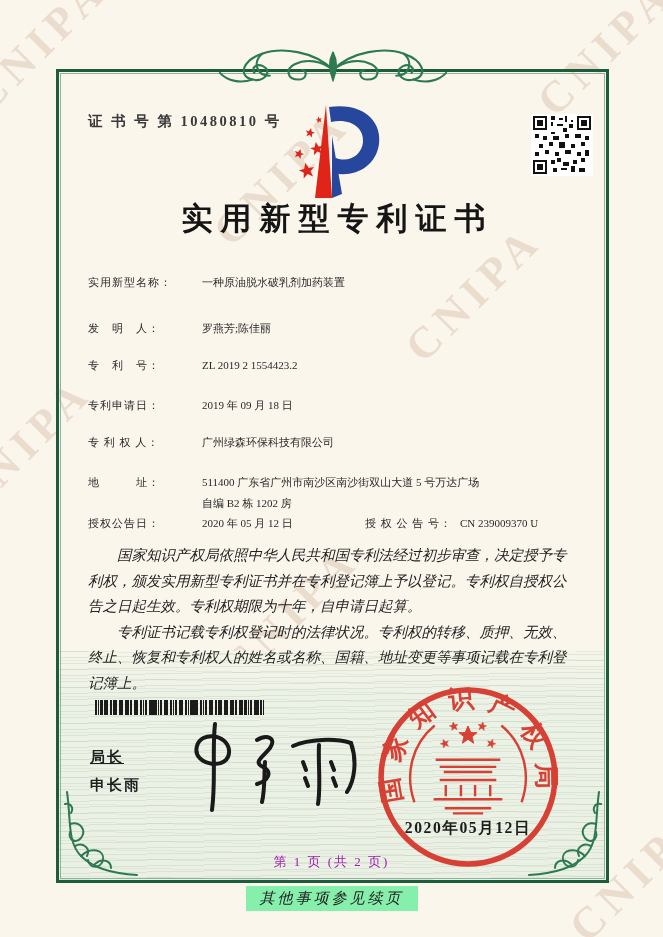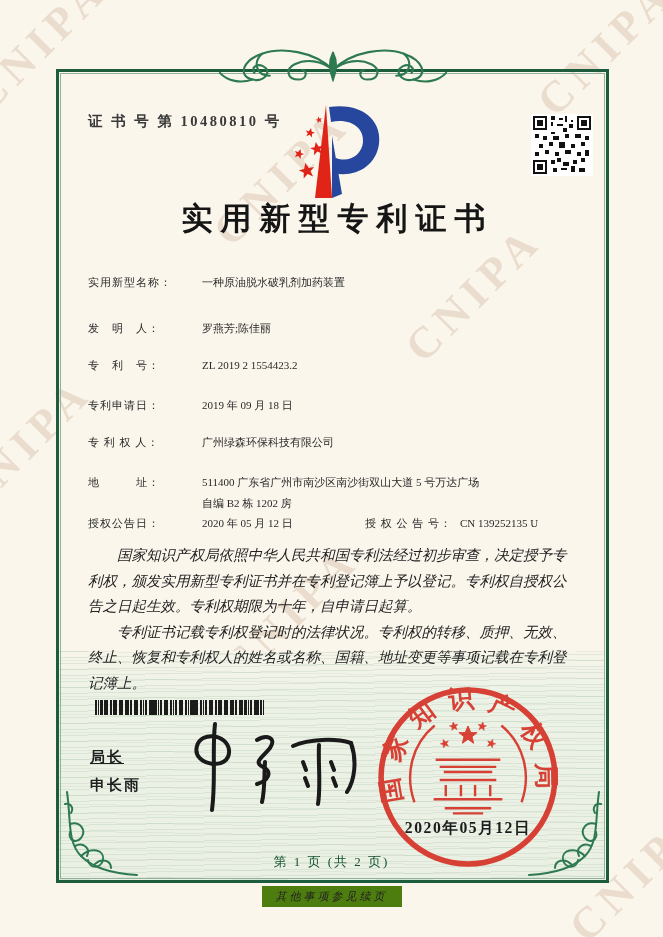--- a/index.html
+++ b/index.html
@@ -58,24 +58,24 @@
       repeating-linear-gradient(90deg,#1b1b1b 0 1px,rgba(0,0,0,0) 1px 3px),
       repeating-linear-gradient(90deg,rgba(0,0,0,0) 0 6px,#1b1b1b 6px 8px,rgba(0,0,0,0) 8px 13px);
   }
   .director-label{position:absolute;left:90px;top:748px;font-size:15px;font-weight:bold;
     font-family:"Liberation Sans",sans-serif;color:#1f1f1f;letter-spacing:2px;text-decoration:underline;}
   .director-name{position:absolute;left:90px;top:776px;font-size:15px;font-weight:bold;
     font-family:"Liberation Sans",sans-serif;color:#1f1f1f;letter-spacing:2px;}
   .signature{position:absolute;left:185px;top:718px;width:178px;height:98px;}
   .seal{position:absolute;left:372px;top:681px;width:192px;height:192px;}
   .page-info{position:absolute;left:0;top:853px;width:100%;text-align:center;
-    font-size:13px;letter-spacing:2px;color:#14532d;}
+    font-size:13px;letter-spacing:2px;color:#a21caf;}
   .cont-wrap{position:absolute;left:0;top:886px;width:100%;text-align:center;}
-  .cont-note{display:inline-block;background:#4d7c0f;padding:3px 14px;
-    font-size:11px;font-style:italic;letter-spacing:3px;color:#222;}
+  .cont-note{display:inline-block;background:#86efac;padding:3px 14px;
+    font-size:15px;font-style:italic;letter-spacing:3px;color:#222;}
 </style>
 </head>
 <body>
 
 <div class="page">
 
   <span class="wm" style="left:-46px;top:18px;">CNIPA</span>
   <span class="wm" style="left:520px;top:22px;">CNIPA</span>
   <span class="wm" style="left:196px;top:152px;">CNIPA</span>
   <span class="wm" style="left:-62px;top:420px;">CNIPA</span>
@@ -171,21 +171,21 @@
   <div class="row" style="top:432px">
     <span class="lbl">专 利 权 人：</span><span class="val">广州绿森环保科技有限公司</span>
   </div>
   <div class="row" style="top:472px">
     <span class="lbl">地　　　址：</span><span class="val">511400 广东省广州市南沙区南沙街双山大道 5 号万达广场
 自编 B2 栋 1202 房</span>
   </div>
   <div class="row" style="top:513px">
     <span class="lbl">授权公告日：</span><span class="val" style="width:140px">2020 年 05 月 12 日</span>
     <span class="lbl2">授 权 公 告 号：</span>
-    <span class="val2">CN 139252135 U</span>
+    <span class="val2">CN 239009370 U</span>
   </div>
 
   <div class="legal">
     <p>国家知识产权局依照中华人民共和国专利法经过初步审查，决定授予专利权，颁发实用新型专利证书并在专利登记簿上予以登记。专利权自授权公告之日起生效。专利权期限为十年，自申请日起算。</p>
     <p>专利证书记载专利权登记时的法律状况。专利权的转移、质押、无效、终止、恢复和专利权人的姓名或名称、国籍、地址变更等事项记载在专利登记簿上。</p>
   </div>
 
   <div class="barcode"></div>
 
   <div class="director-label">局长</div>

